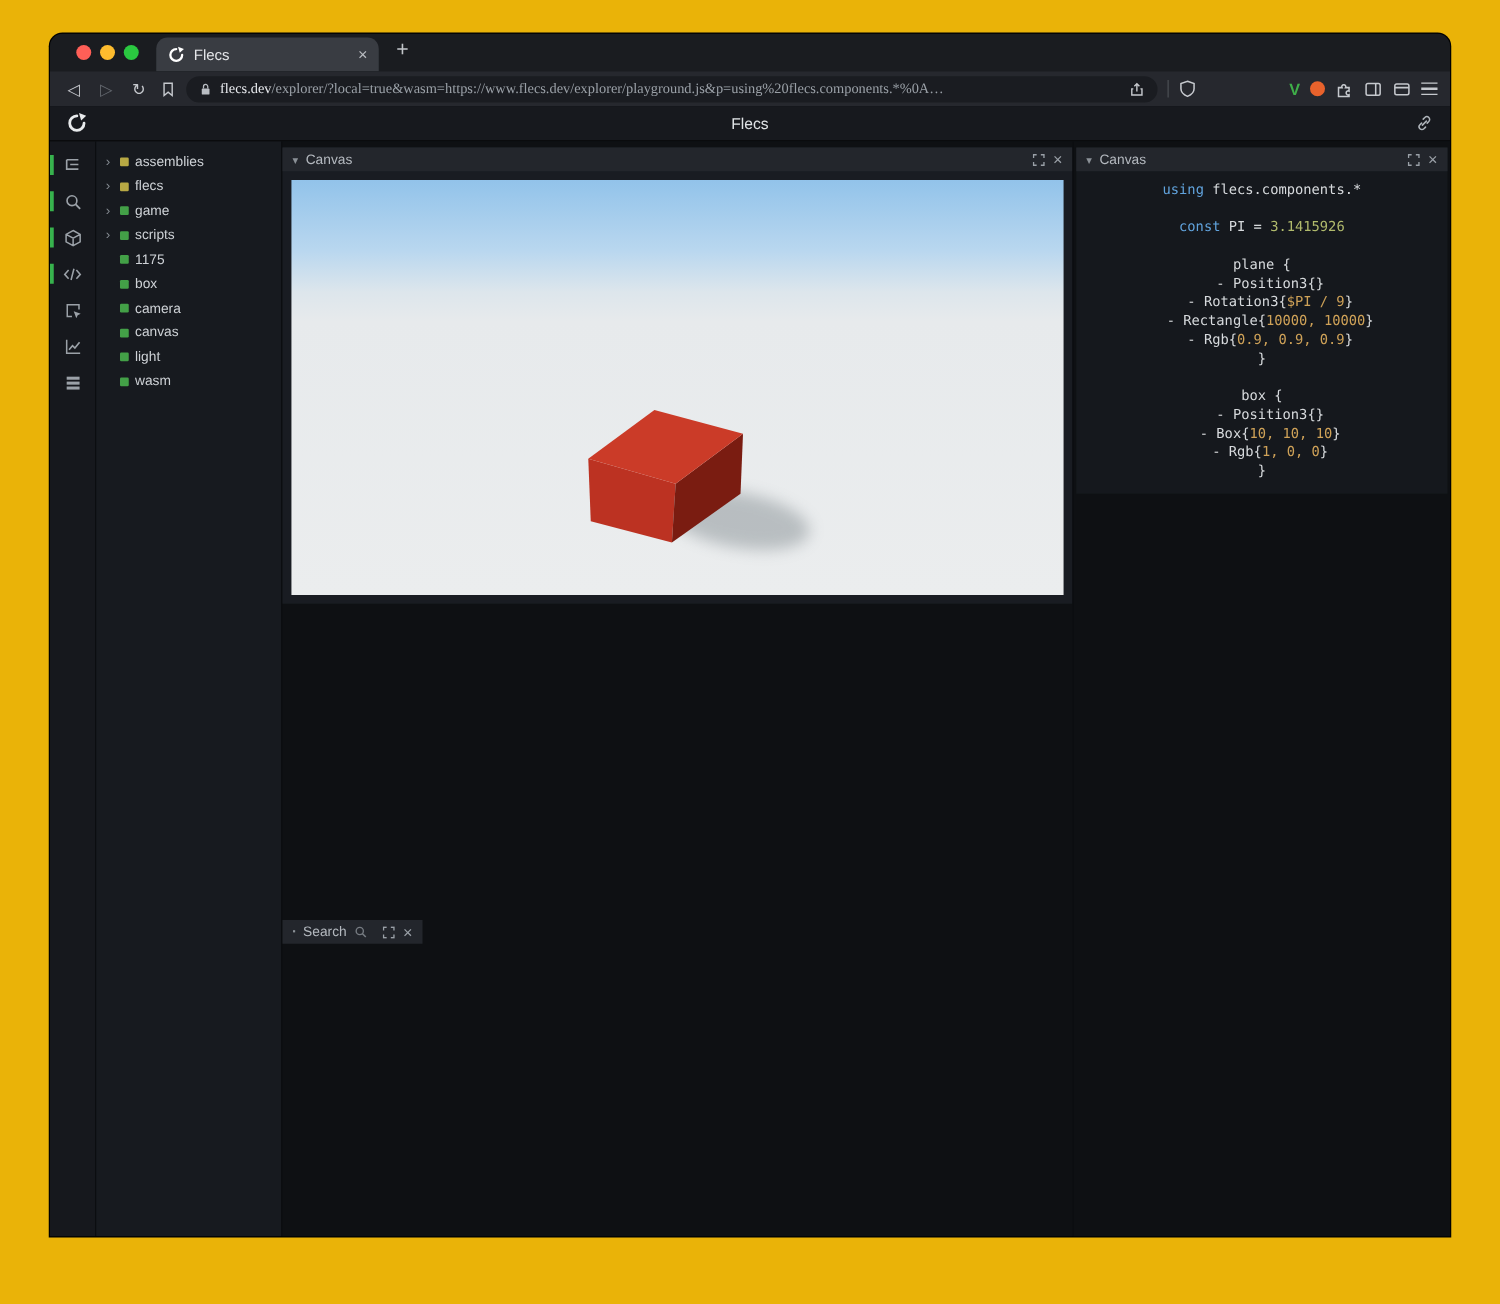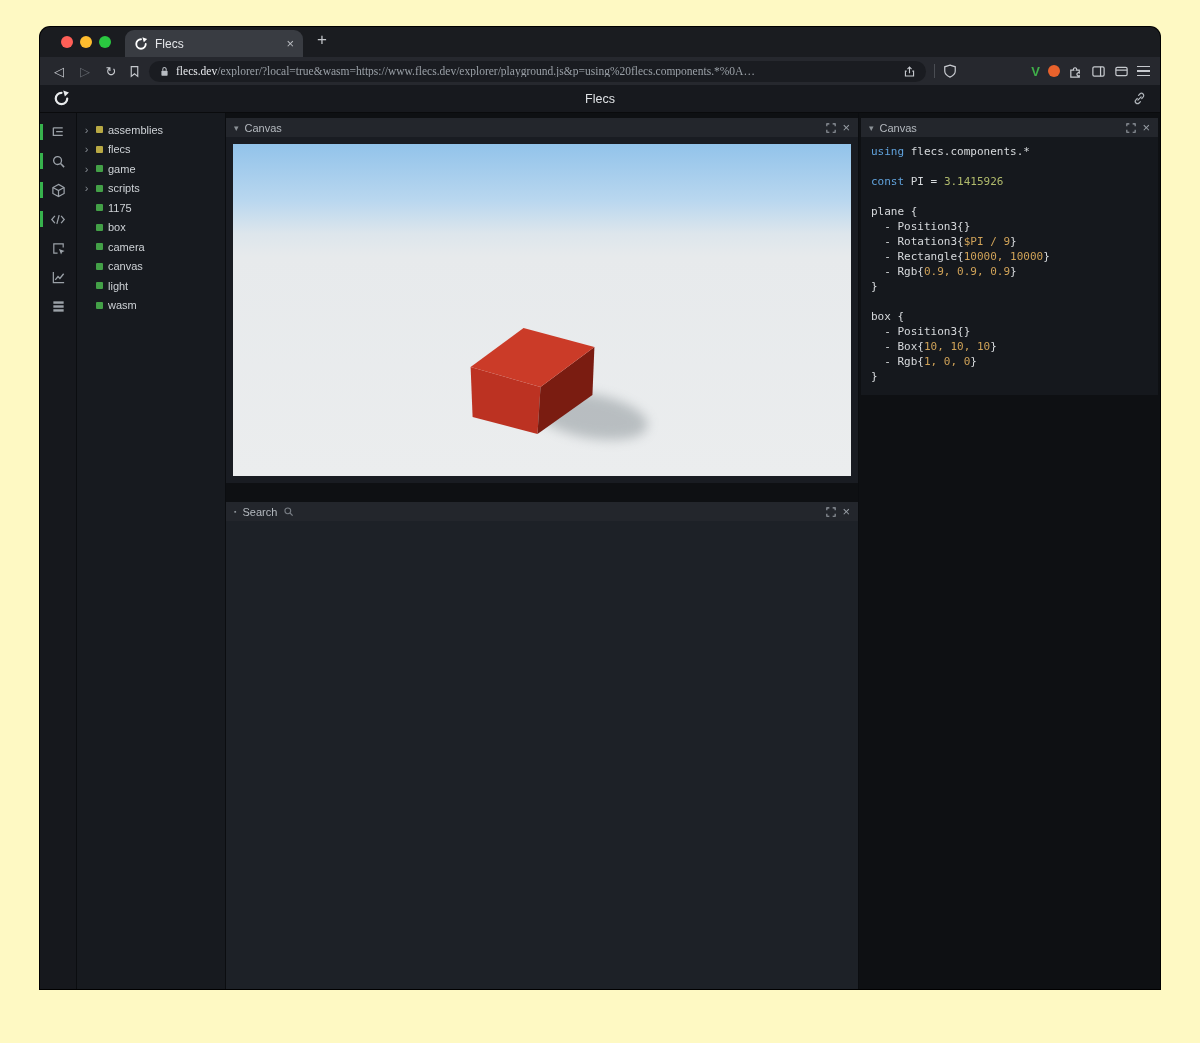--- a/index.html
+++ b/index.html
@@ -1,17 +1,17 @@
 <!DOCTYPE html>
 <html><head>
 <meta charset="utf-8">
 <style>
   html,body{margin:0;padding:0;background:#000;}
   *{box-sizing:border-box;}
-  .stage{position:relative;width:1200px;height:1043px;background:#fef9c3;overflow:hidden;
+  .stage{position:relative;width:1200px;height:1043px;background:#eab308;overflow:hidden;
          font-family:"Liberation Sans",sans-serif;-webkit-font-smoothing:antialiased;}
   .window{position:absolute;left:40px;top:27px;width:1120px;height:962px;
           border-radius:10px 10px 0 0;overflow:hidden;background:#0e1013;
           display:flex;flex-direction:column;box-shadow:0 0 0 1px #000;}
 
   
   .tabstrip{height:30px;background:#1a1c20;display:flex;align-items:flex-end;flex:none;}
   .traffic{display:flex;gap:7px;align-self:center;padding:0 14px 0 21px;}
   .traffic span{width:12px;height:12px;border-radius:50%;display:block;}
   .t-red{background:#ff5f57;} .t-yellow{background:#febc2e;} .t-green{background:#2ac840;}
@@ -69,27 +69,27 @@
   .ph-bullet{color:#8b9197;font-size:7px;cursor:pointer;}
   .ph-title{font-size:11px;color:#b4b9bf;}
   .ph-spacer{flex:1;}
   .ph-btn{color:#9aa0a7;cursor:pointer;display:flex;align-items:center;}
   .ph-close{color:#9aa0a7;font-size:13px;line-height:1;cursor:pointer;}
 
   .canvas-panel{background:#191c22;flex:none;}
   .canvas-body{padding:7px;}
   .canvas-body svg{display:block;width:100%;height:332px;}
 
-  .search-panel{margin-top:19px;flex:1;display:flex;flex-direction:column;min-height:0;}
+  .search-panel{margin-top:19px;flex:1;display:flex;flex-direction:row;min-height:0;align-items:center;}
   .search-body{flex:1;background:#1d2127;}
 
   .editor-panel{background:#15181d;flex:none;}
   .code{padding:7px 10px 11px 10px;font-family:"DejaVu Sans Mono",monospace;
         font-size:11px;line-height:15px;}
-  .code-line{white-space:pre;min-height:15px;}
+  .code-line{white-space:pre;min-height:15px;text-align:center;}
   .code .k{color:#61a3dd;} .code .p{color:#d7dadd;}
   .code .v{color:#cfa258;} .code .n{color:#b0ba6c;}
 </style>
 </head>
 <body>
 
 <div class="stage">
   <div class="window">
 
     <div class="tabstrip">

